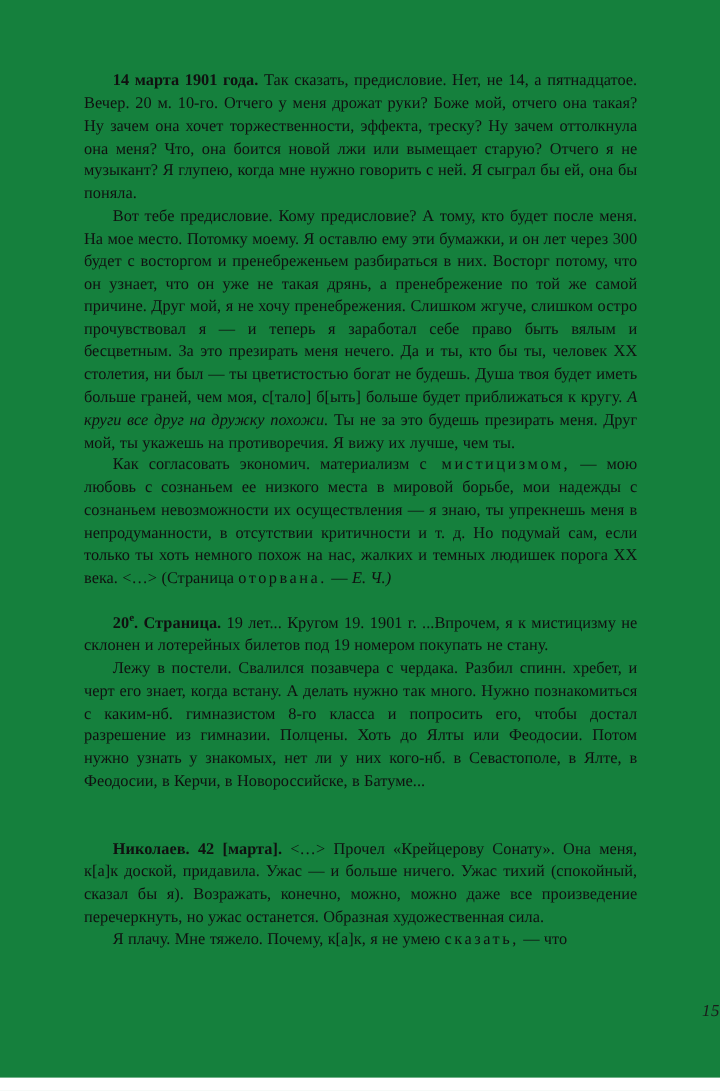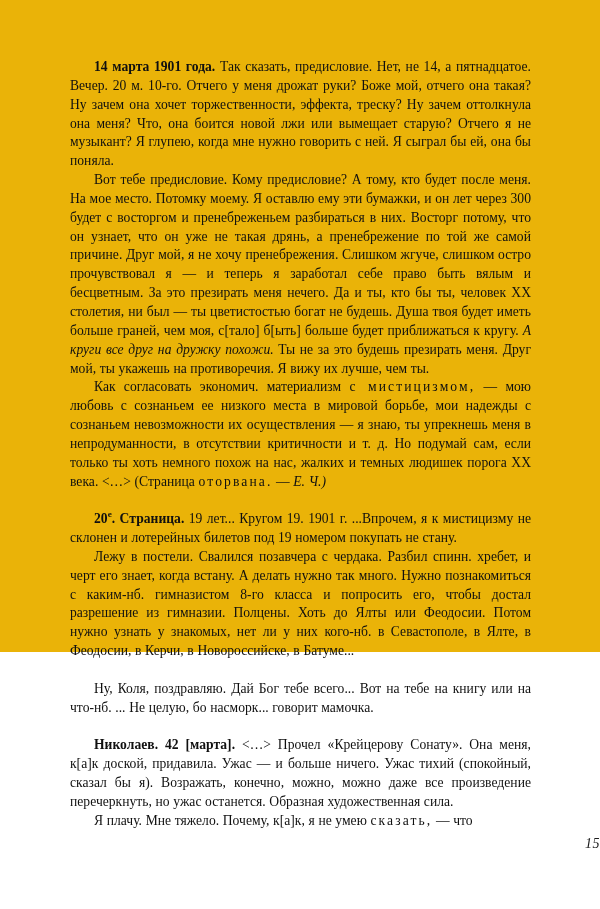--- a/index.html
+++ b/index.html
@@ -15,22 +15,22 @@
     font-family: "Liberation Serif", "DejaVu Serif", serif;
     color: #101010;
     -webkit-font-smoothing: antialiased;
   }
 
   .page {
     position: absolute;
     left: 0;
     top: 0;
     width: 600px;
-    height: 652px;
-    background: #eab308;
+    height: 898px;
+    background: #15803d;
   }
 
   .text-column {
     position: absolute;
     left: 70px;
     top: 58px;
     width: 461px;
   }
 
   p.para {
@@ -120,23 +120,20 @@
       <p class="para">
         <b class="head"><span>20</span><sup class="sup">е</sup><span>. Страница.</span></b><span> 19 лет... Кругом 19. 1901 г. ...Впрочем, я к мистицизму не склонен и лотерейных билетов под 19 номером покупать не стану.</span>
       </p>
 
       <p class="para">
         <span>Лежу в постели. Свалился позавчера с чердака. Разбил спинн. хребет, и черт его знает, когда встану. А делать нужно так много. Нужно познакомиться с каким-нб. гимназистом 8-го класса и попросить его, чтобы достал разрешение из гимназии. Полцены. Хоть до Ялты или Феодосии. Потом нужно узнать у знакомых, нет ли у них кого-нб. в Севастополе, в Ялте, в Феодосии, в Керчи, в Новороссийске, в Батуме...</span>
       </p>
 
       <div class="gap-block"></div>
 
-      <p class="para">
-        <span>Ну, Коля, поздравляю. Дай Бог тебе всего... Вот на тебе на книгу или на что-нб. ... Не целую, бо насморк... говорит мамочка.</span>
-      </p>
 
 
     </div>
 
     <div class="gap-block"></div>
 
     <div class="entry">
 
       <p class="para">
         <b class="head">Николаев. 42 [марта].</b><span> &lt;…&gt; Прочел «Крейцерову Сонату». Она меня, к[а]к доской, придавила. Ужас — и больше ничего. Ужас тихий (спокойный, сказал бы я). Возражать, конечно, можно, можно даже все произведение перечеркнуть, но ужас останется. Образная художественная сила.</span>

